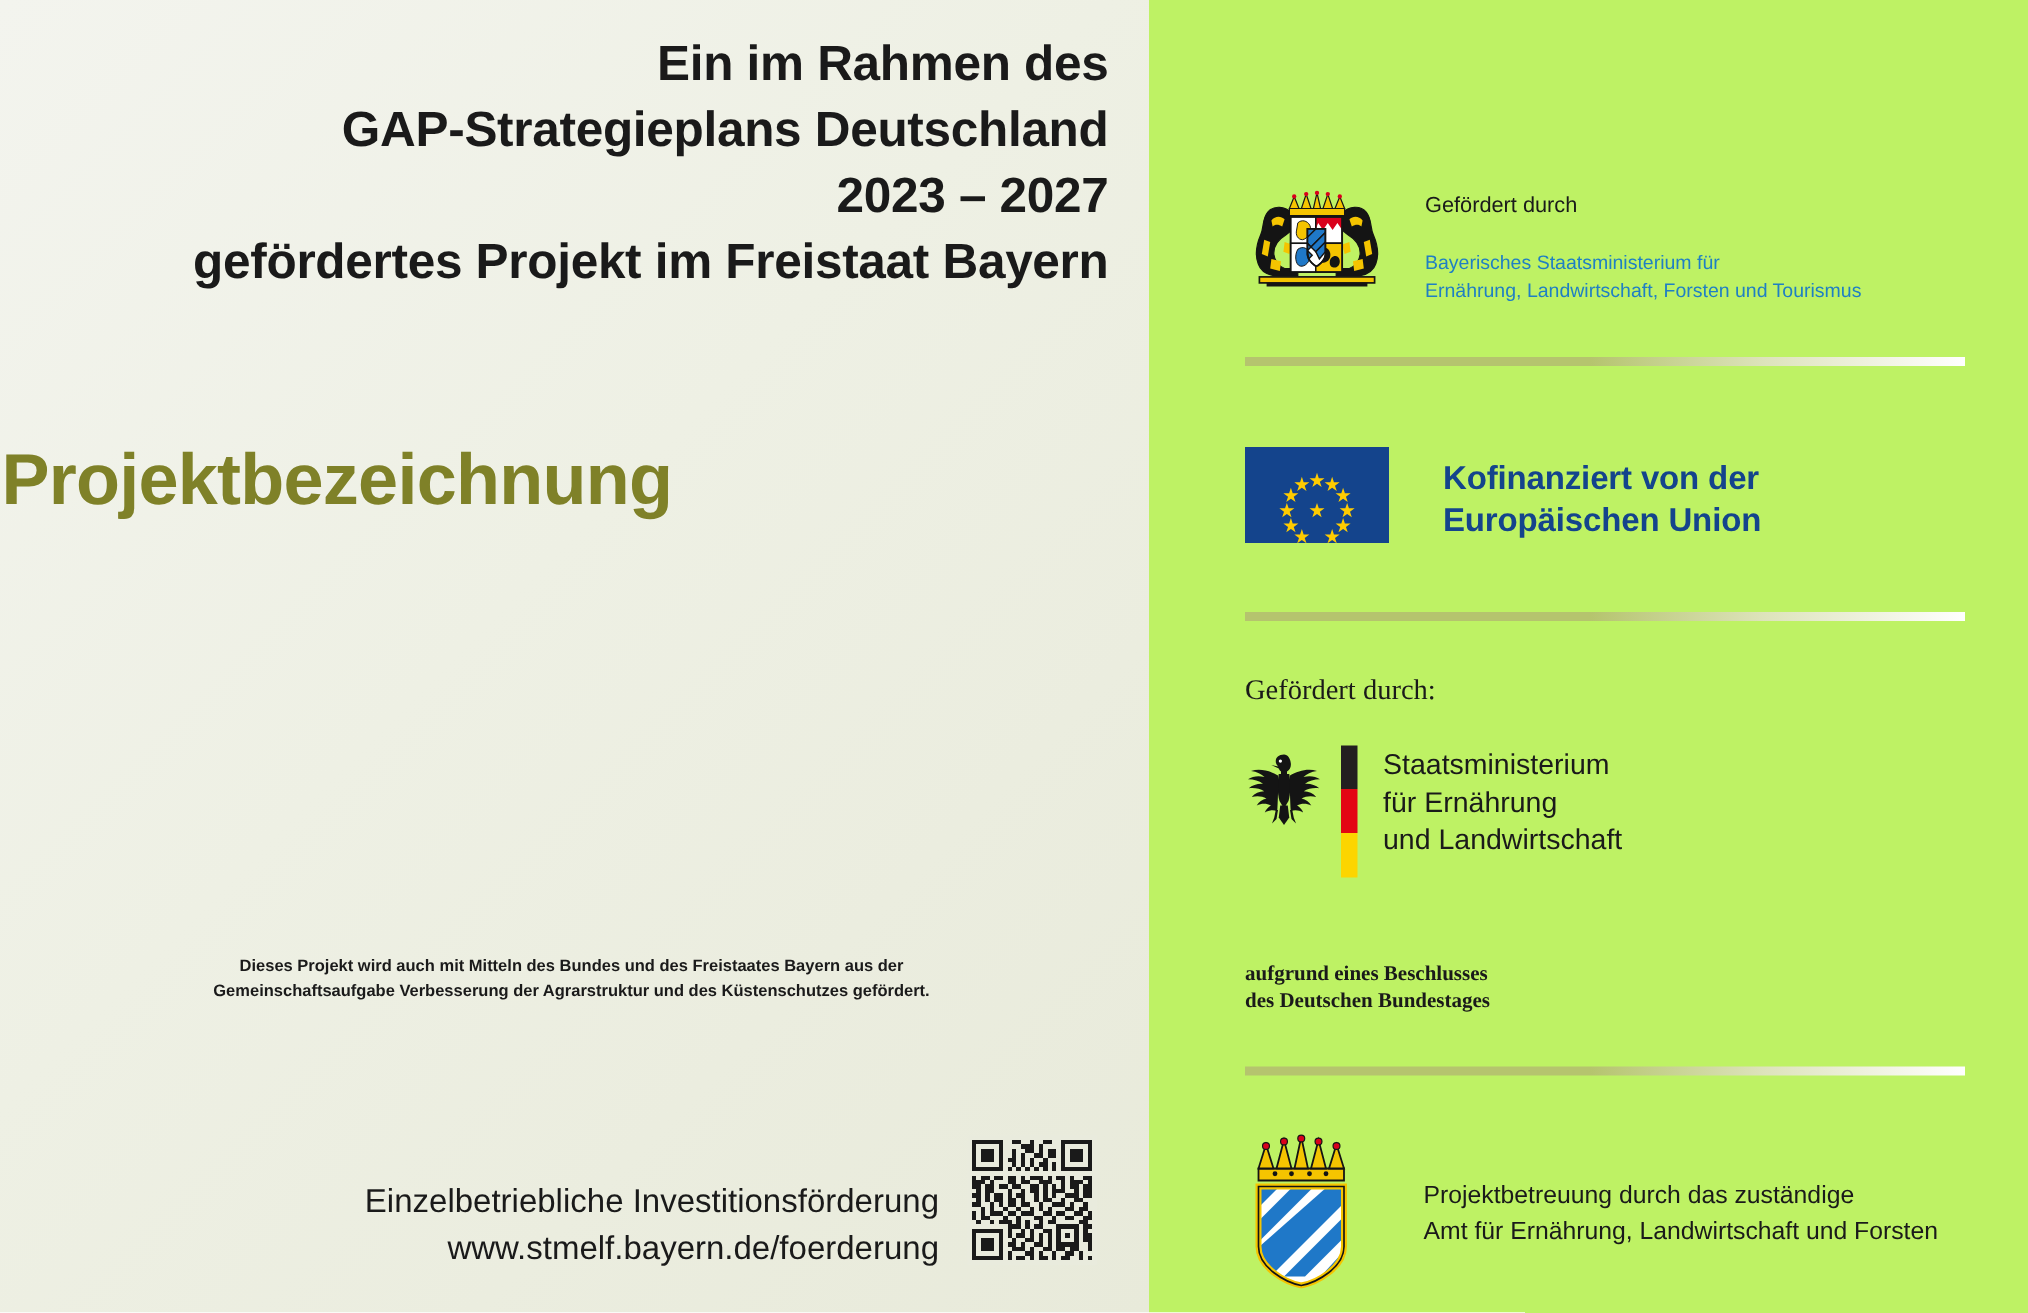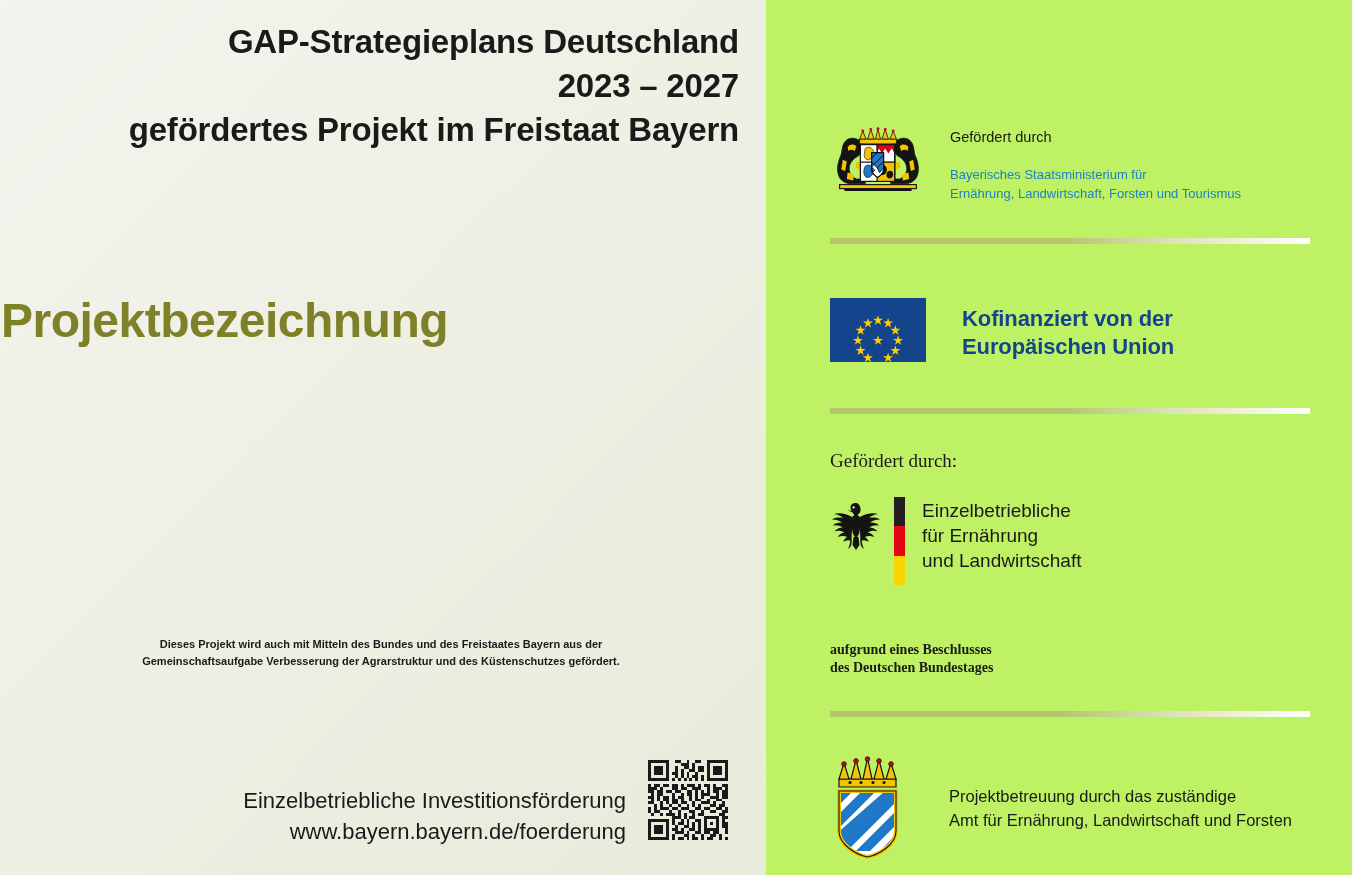--- a/index.html
+++ b/index.html
@@ -229,35 +229,36 @@
   .aelf-text div { white-space: nowrap; }
 </style>
 </head>
 <body>
 
 <div class="poster">
 
   <div class="left-panel">
 
     <div class="headline">
+      <div>Ein im Rahmen des</div>
       <div>GAP-Strategieplans Deutschland</div>
       <div>2023 – 2027</div>
       <div>gefördertes Projekt im Freistaat Bayern</div>
     </div>
 
     <div class="project-title">Projektbezeichnung</div>
 
     <div class="fineprint">
       <div>Dieses Projekt wird auch mit Mitteln des Bundes und des Freistaates Bayern aus der</div>
       <div>Gemeinschaftsaufgabe Verbesserung der Agrarstruktur und des Küstenschutzes gefördert.</div>
     </div>
 
     <div class="footer-left">
       <div>Einzelbetriebliche Investitionsförderung</div>
-      <div>www.bayern.bayern.de/foerderung</div>
+      <div>www.stmelf.bayern.de/foerderung</div>
     </div>
 
     <div class="qr">
       <svg width="86" height="86" viewBox="0 0 29 29" shape-rendering="crispEdges" aria-hidden="true">
         <rect width="29" height="29" fill="#e9ebdd"></rect>
         <g fill="#1a1a1a">
 
           <rect x="1" y="1" width="7" height="1"></rect>
             <rect x="1" y="7" width="7" height="1"></rect>
           <rect x="1" y="1" width="1" height="7"></rect>
@@ -570,21 +571,21 @@
 
             <path d="M23.5 36 L28.5 36 L29.5 44 L26 49 L22.5 44 Z"></path>
 
             <path d="M20.5 39 L22 39 L21 45 L18 48 L19.5 44 Z"></path>
             <path d="M31.5 39 L30 39 L31 45 L34 48 L32.5 44 Z"></path>
           </g>
         </svg>
       </div>
       <div class="bmel-bar"></div>
       <div class="bmel-name">
-        <div>Einzelbetriebliche</div>
+        <div>Staatsministerium</div>
         <div>für Ernährung</div>
         <div>und Landwirtschaft</div>
       </div>
     </div>
 
     <div class="bmel-footnote">
       <div>aufgrund eines Beschlusses</div>
       <div>des Deutschen Bundestages</div>
     </div>
 

